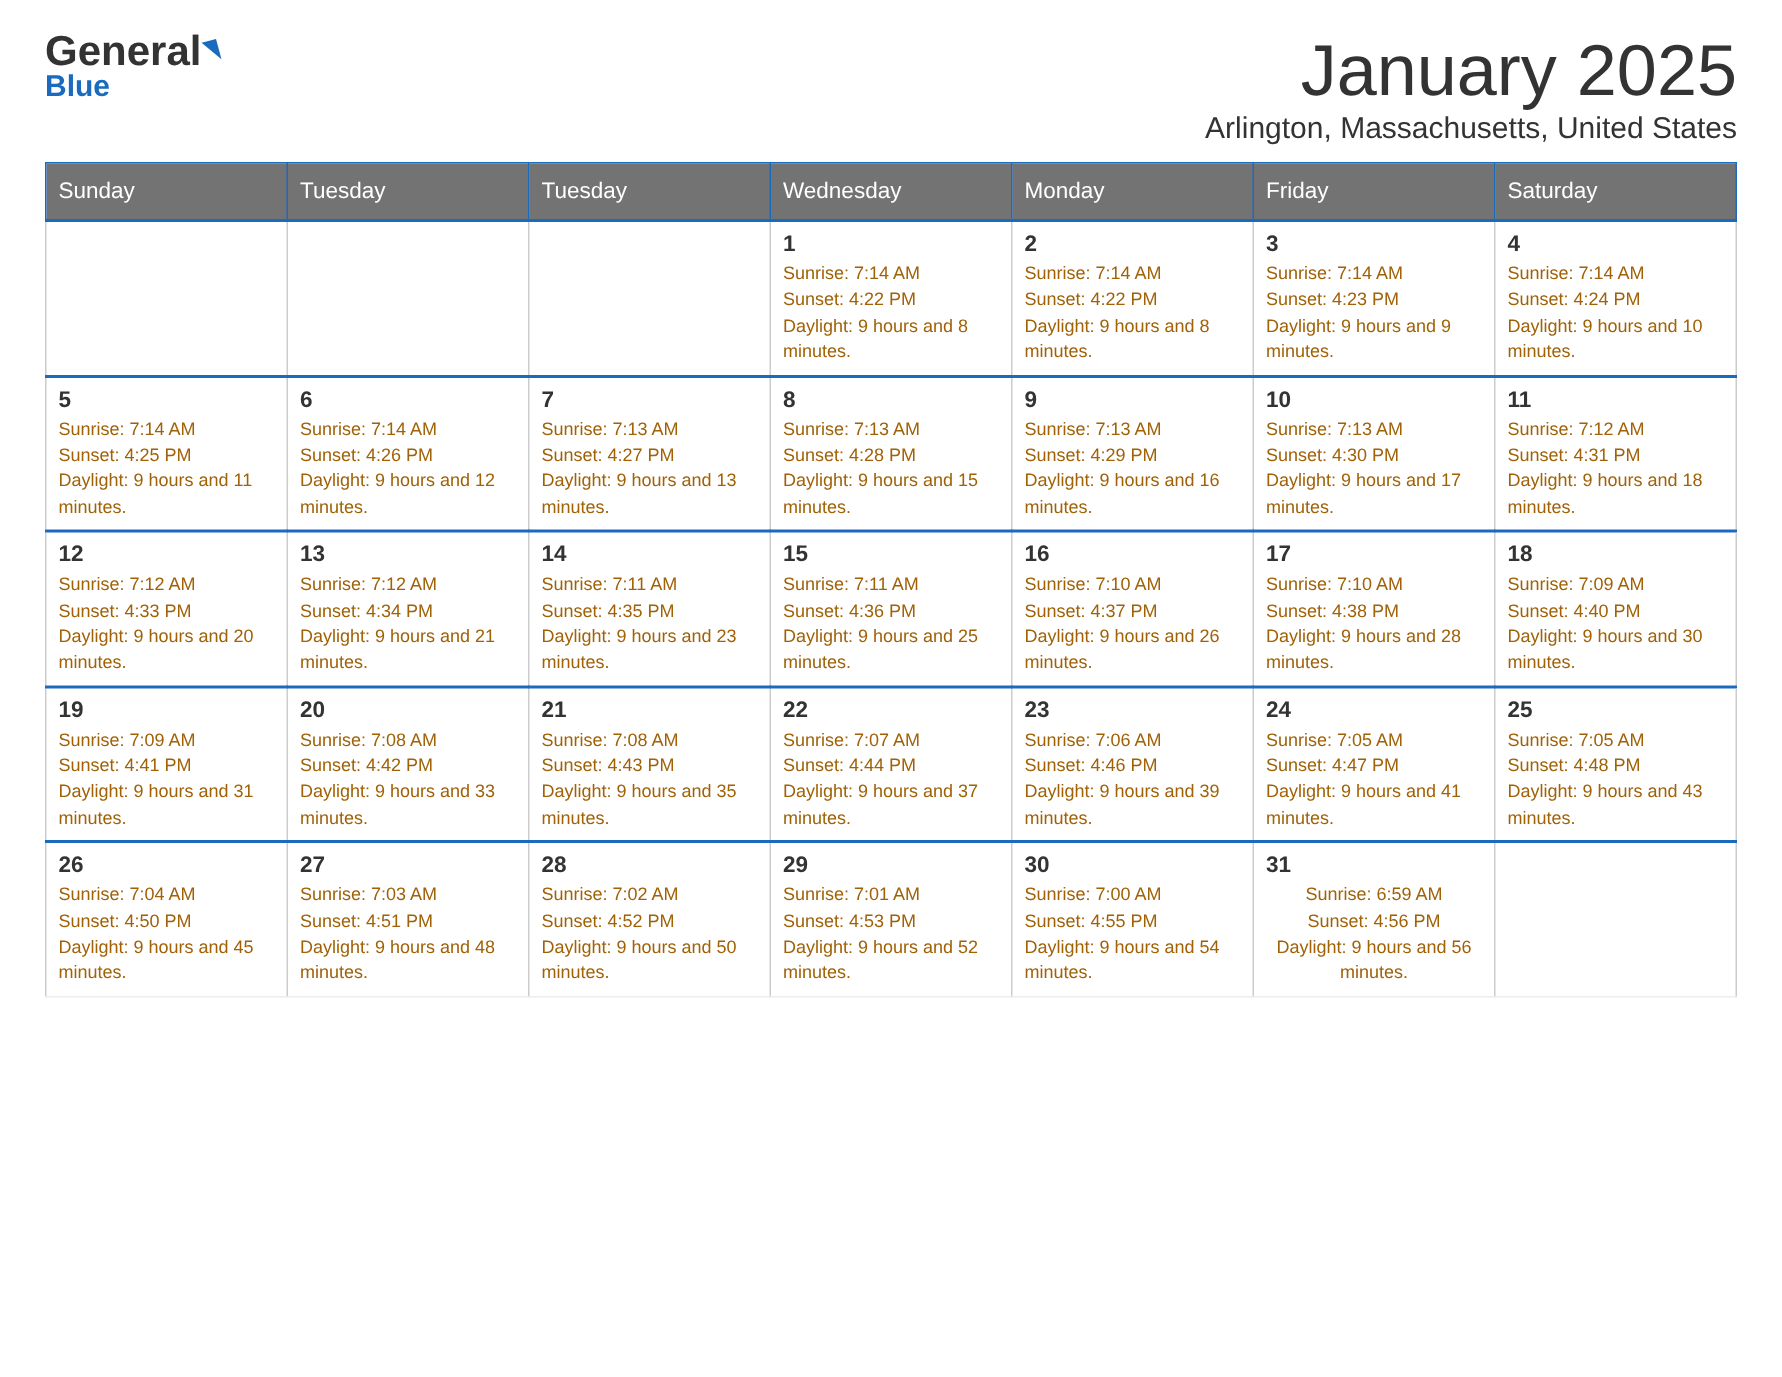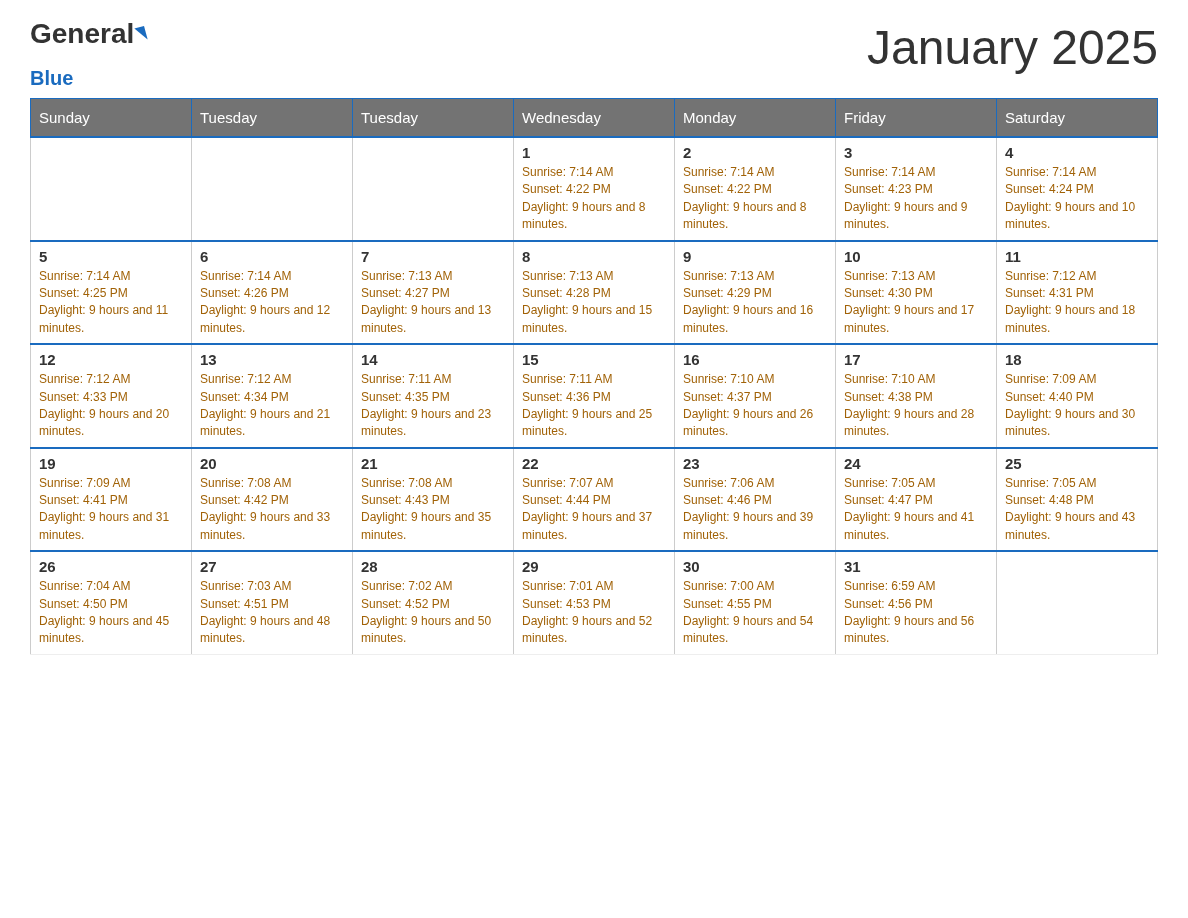--- a/index.html
+++ b/index.html
@@ -14,21 +14,20 @@
     .header-area {
       display: flex;
       justify-content: space-between;
       align-items: flex-start;
       margin-bottom: 10px;
     }
     .logo {
       display: flex;
       flex-direction: column;
       align-items: flex-start;
-      gap: 20px;
     }
     .logo-text-general {
       font-size: 28px;
       font-weight: bold;
       color: #333;
       line-height: 1;
     }
     .logo-text-blue {
       font-size: 20px;
       font-weight: bold;
@@ -116,20 +115,21 @@
 <div class="header-area">
   <div class="logo">
     <div class="logo-row">
       <span class="logo-text-general">General</span>
       <span class="logo-arrow"></span>
     </div>
     <span class="logo-text-blue">Blue</span>
   </div>
   <div class="title-area">
     <div class="month-title">January 2025</div>
+    <div class="location-title">Arlington, Massachusetts, United States</div>
   </div>
 </div>
 
 <table>
   <thead>
     <tr>
     <th>Sunday</th>
         <th>Tuesday</th>
         <th>Tuesday</th>
         <th>Wednesday</th>
@@ -326,20 +326,20 @@
 Daylight: 9 hours and 52 minutes.</div>
         </td>
         <td>
           <span class="day-number">30</span>
           <div class="day-info" style="white-space: pre-line;">Sunrise: 7:00 AM
 Sunset: 4:55 PM
 Daylight: 9 hours and 54 minutes.</div>
         </td>
         <td>
           <span class="day-number">31</span>
-          <div class="day-info" style="white-space: pre-line;">Sunrise: 6:59 AM
+          <div class="day-info" style="white-space: pre-line; text-align: center;">Sunrise: 6:59 AM
 Sunset: 4:56 PM
 Daylight: 9 hours and 56 minutes.</div>
         </td>
         <td class="empty-cell"></td>
       </tr>
     </tbody>
 </table>
 
 </body></html>

